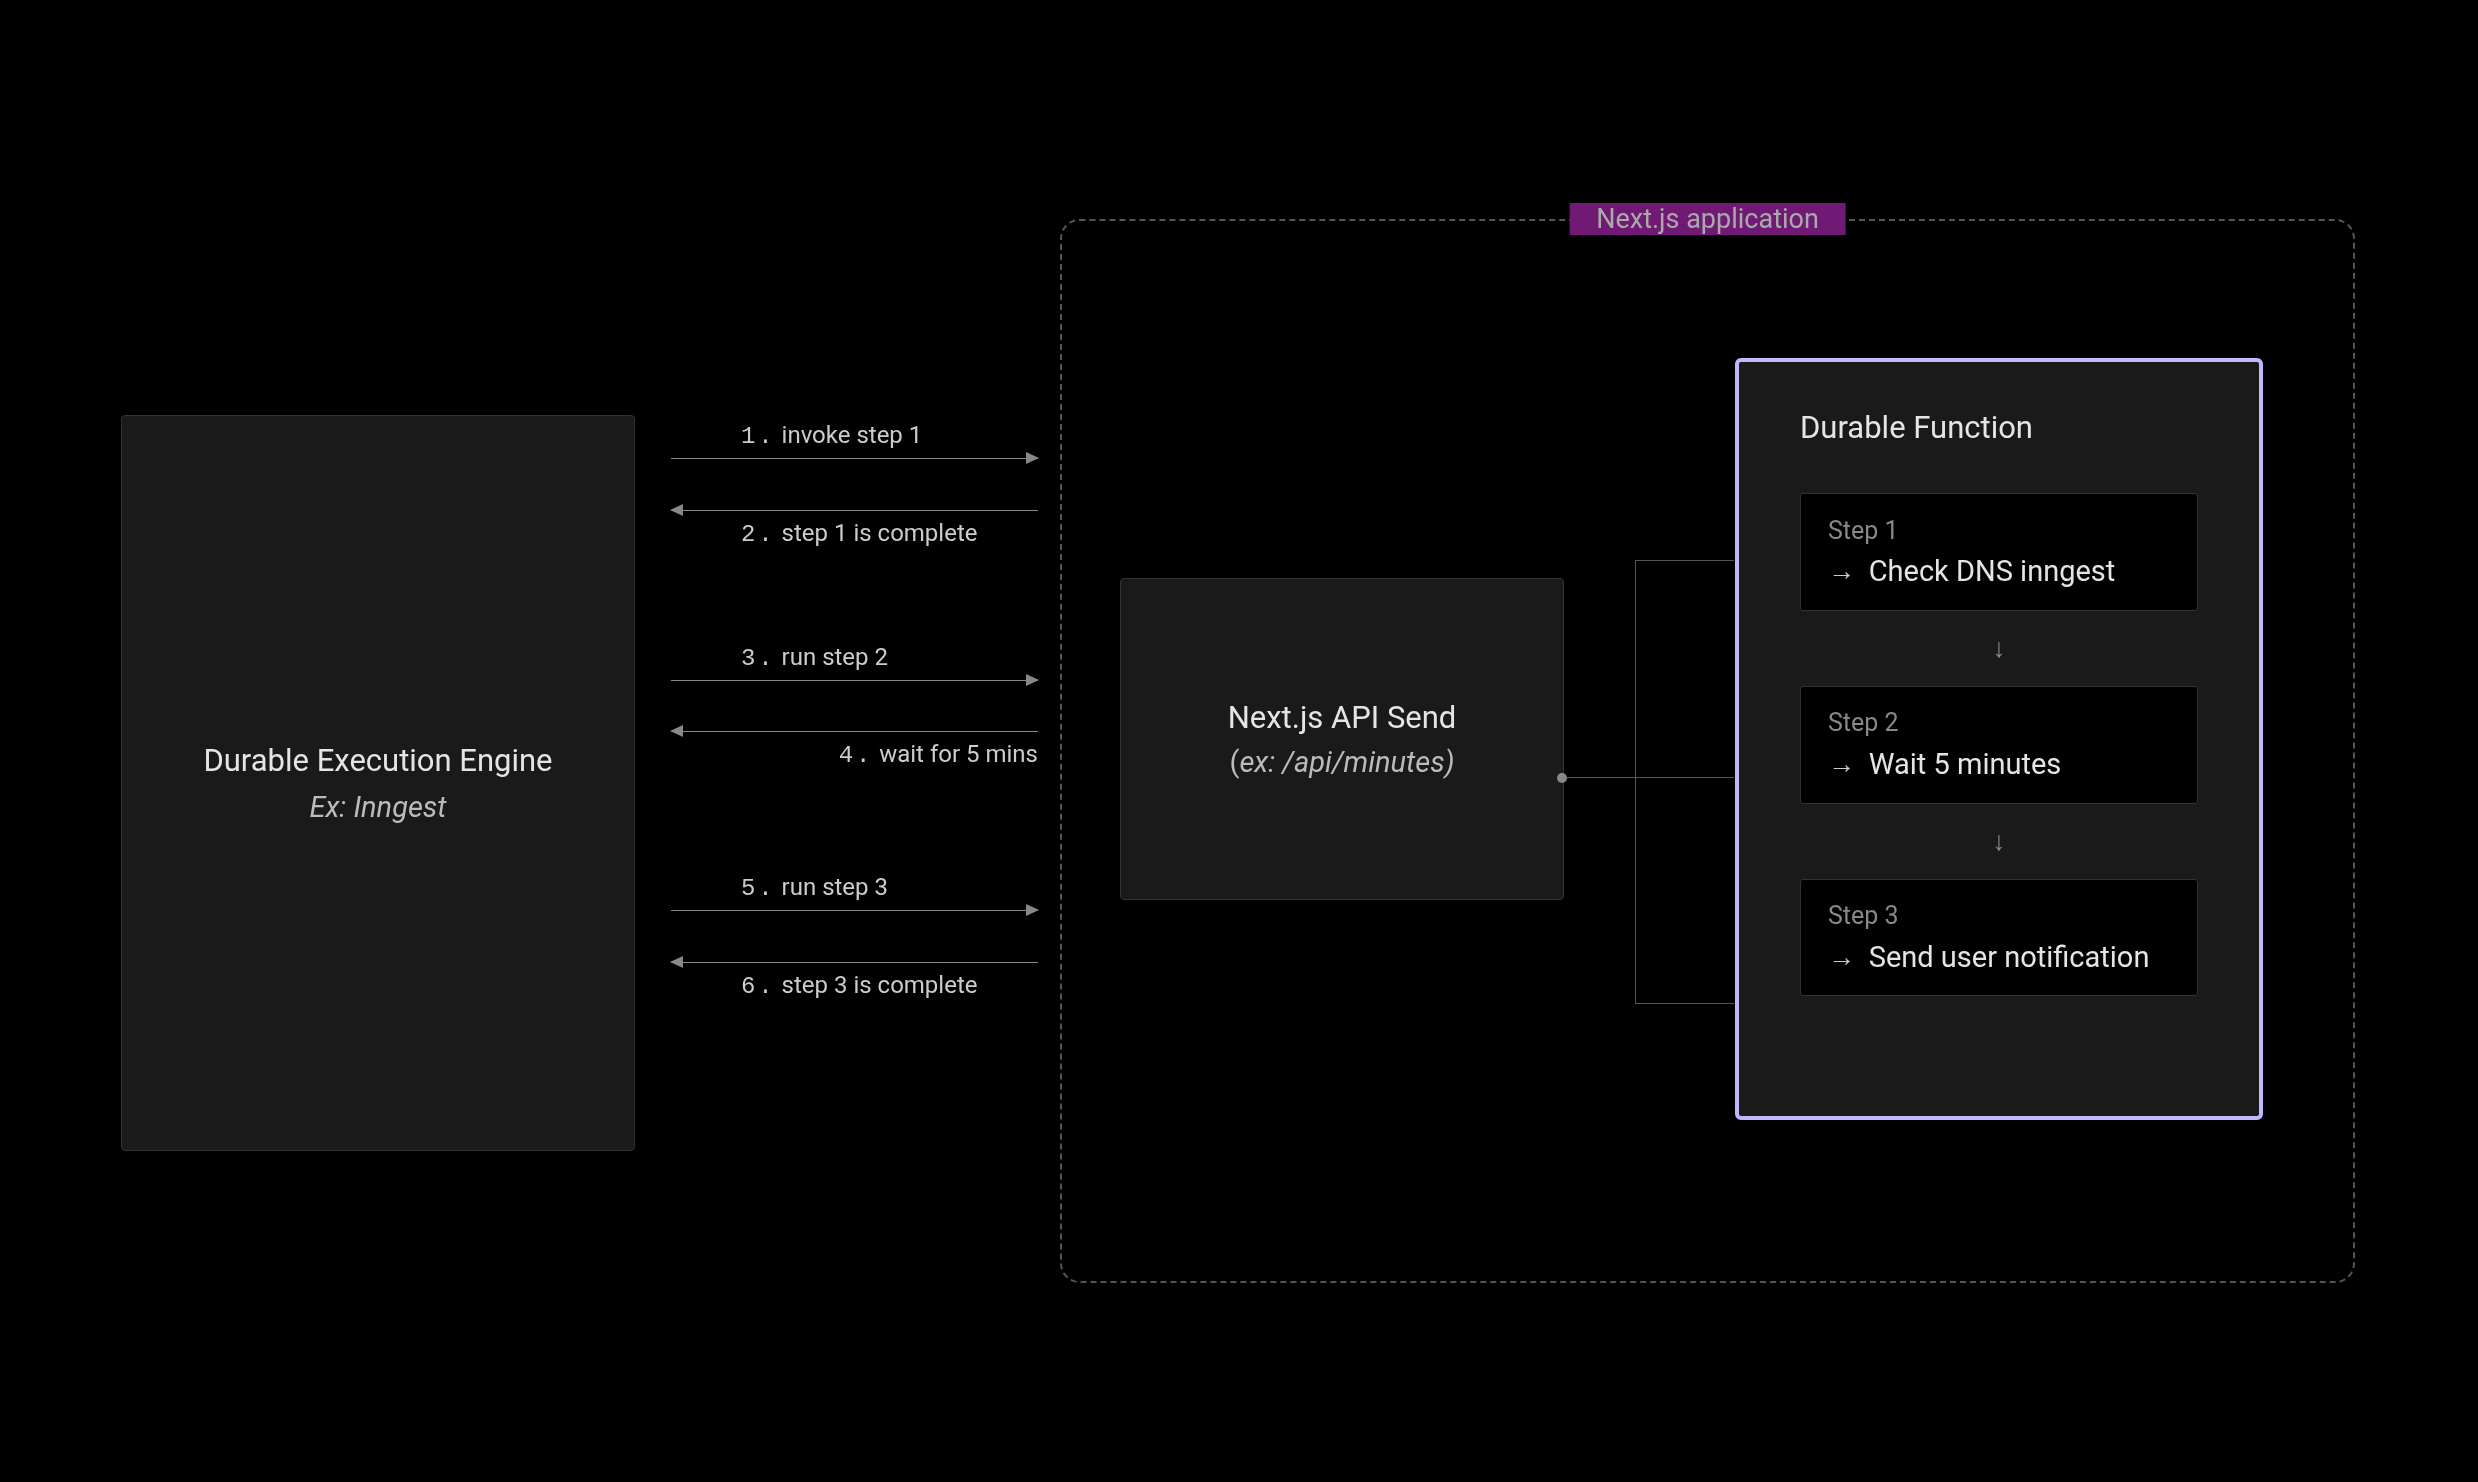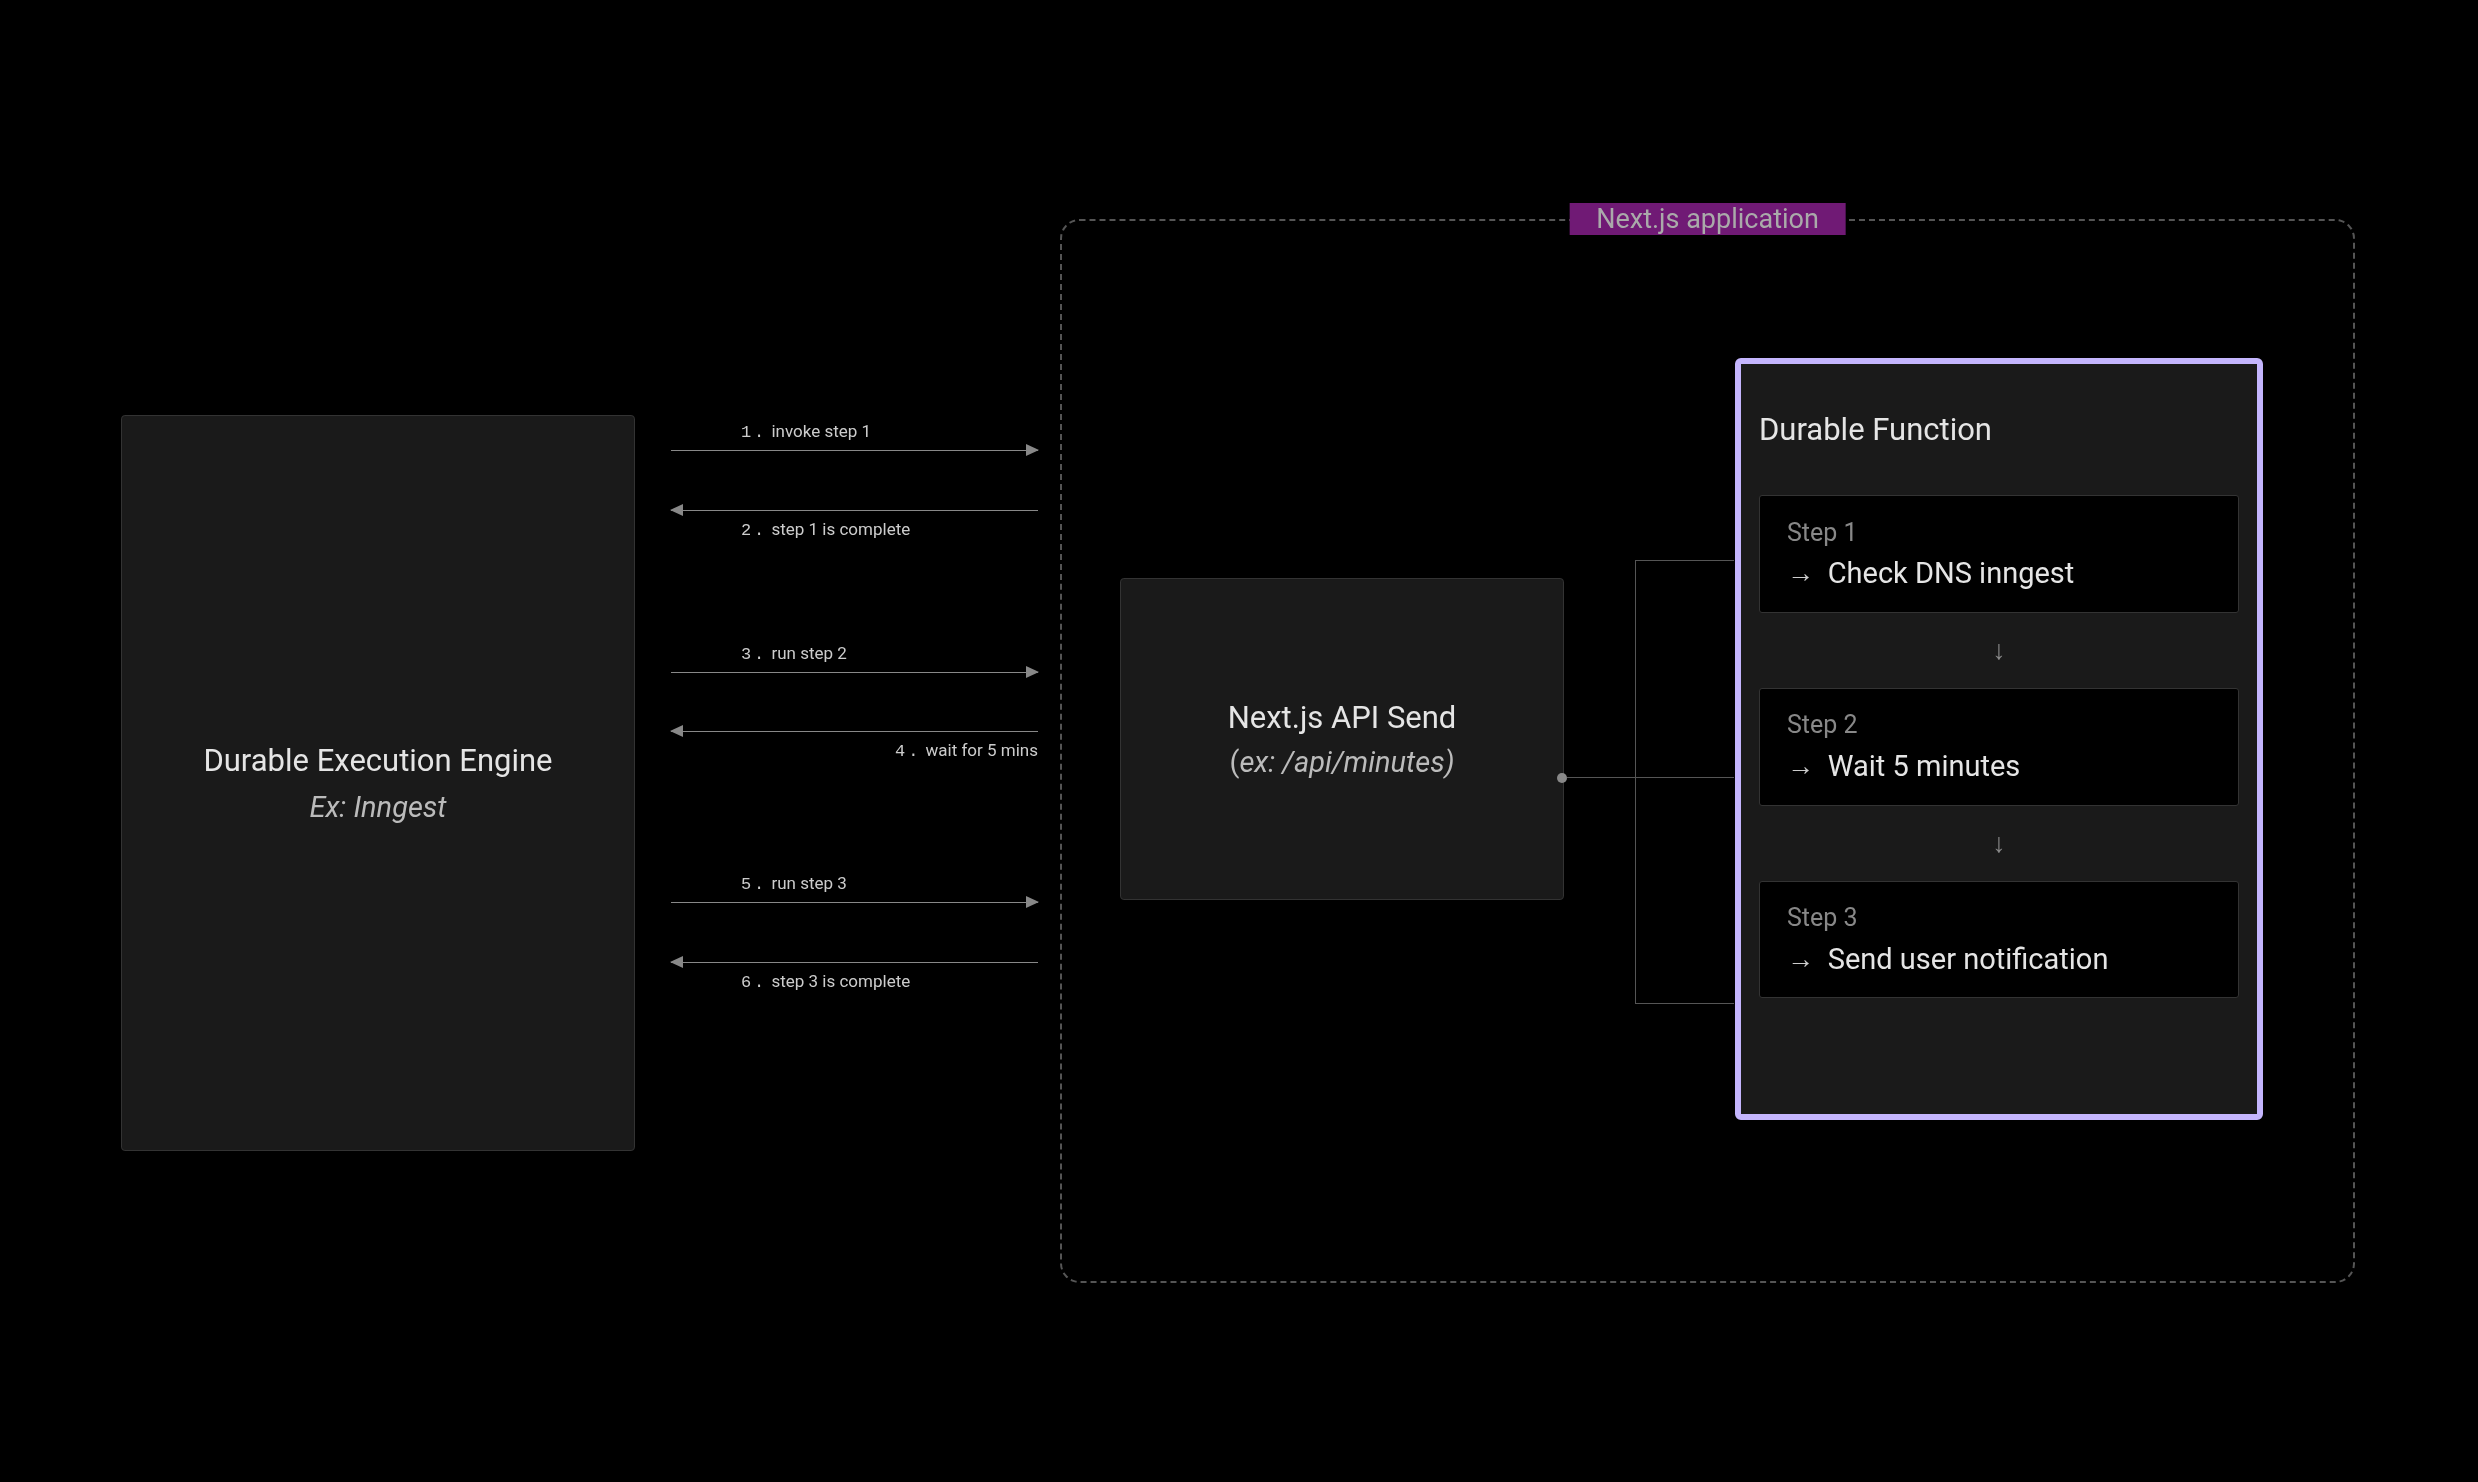--- a/index.html
+++ b/index.html
@@ -42,21 +42,21 @@
       color: #bbb;
     }
     
     
     .arrow-row {
       position: absolute;
       display: flex;
       flex-direction: column;
     }
     .arrow-label {
-      font-size: 17px;
+      font-size: 24px;
       color: #ccc;
       margin-bottom: 7.8px;
       margin-left: 70px;
     }
     .arrow-label .num {
       font-family: 'Courier New', monospace;
       letter-spacing: 2.9px;
     }
     .arrow-line {
       position: relative;
@@ -137,23 +137,23 @@
     }
     
     
     .func-panel {
       position: absolute;
       left: 1735px;
       top: 358px;
       width: 528px;
       height: 762px;
       background: #1a1a1a;
-      border: 6px solid #c4b5fd;
+      border: 4px solid #c4b5fd;
       border-radius: 5.9px;
-      padding: 47px 18px;
+      padding: 47px 61px;
     }
     .func-title {
       font-size: 31px;
       color: #e5e5e5;
       margin-bottom: 47px;
     }
     .step-box {
       background: #000000;
       border: 1px solid #333;
       border-radius: 3px;

